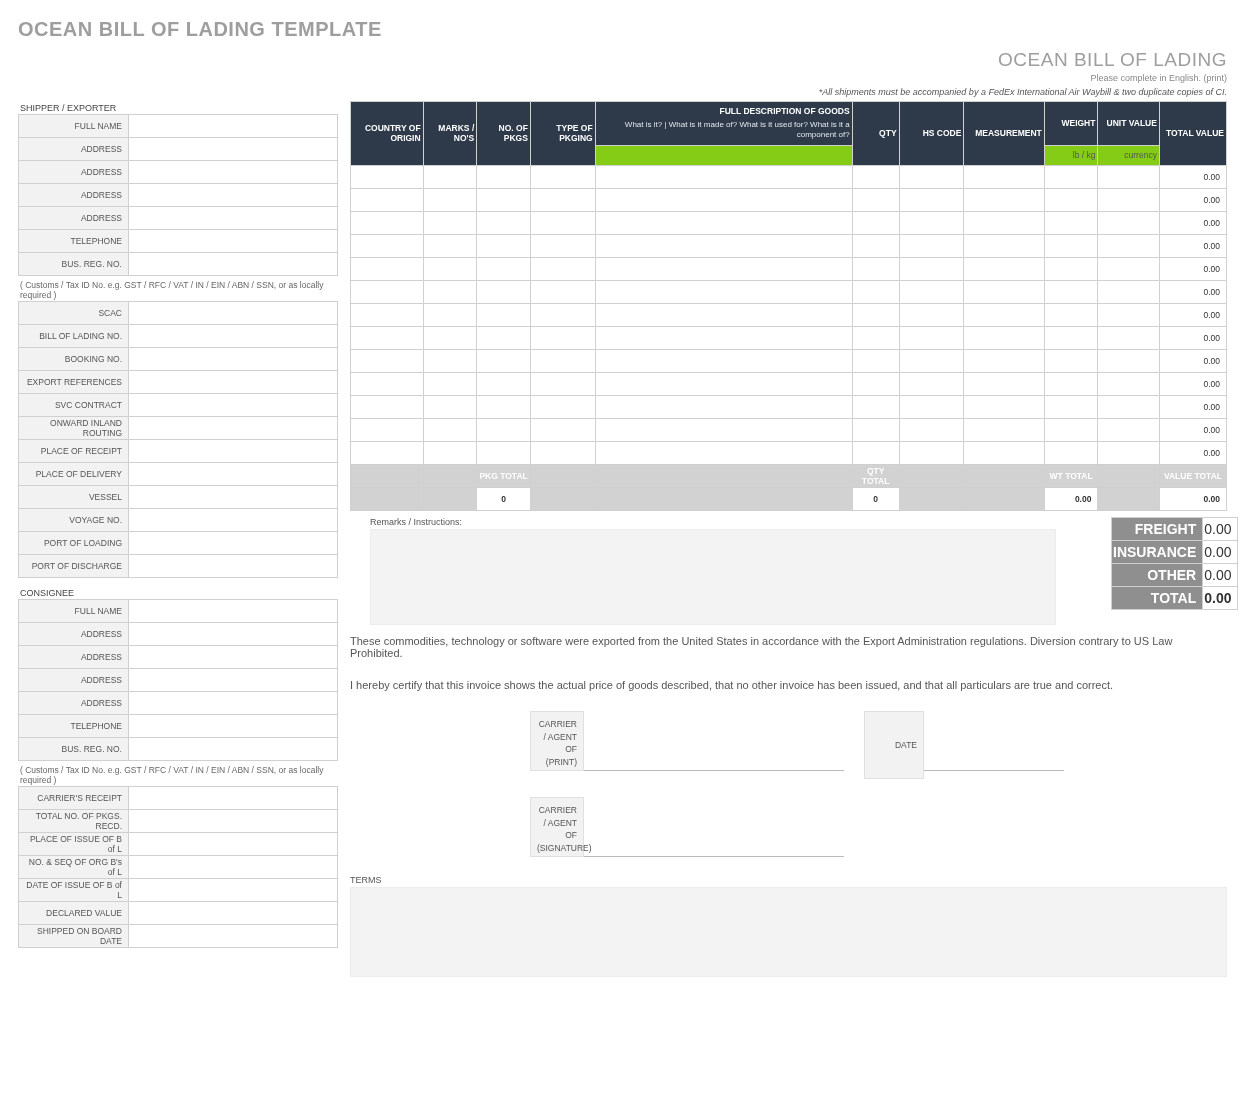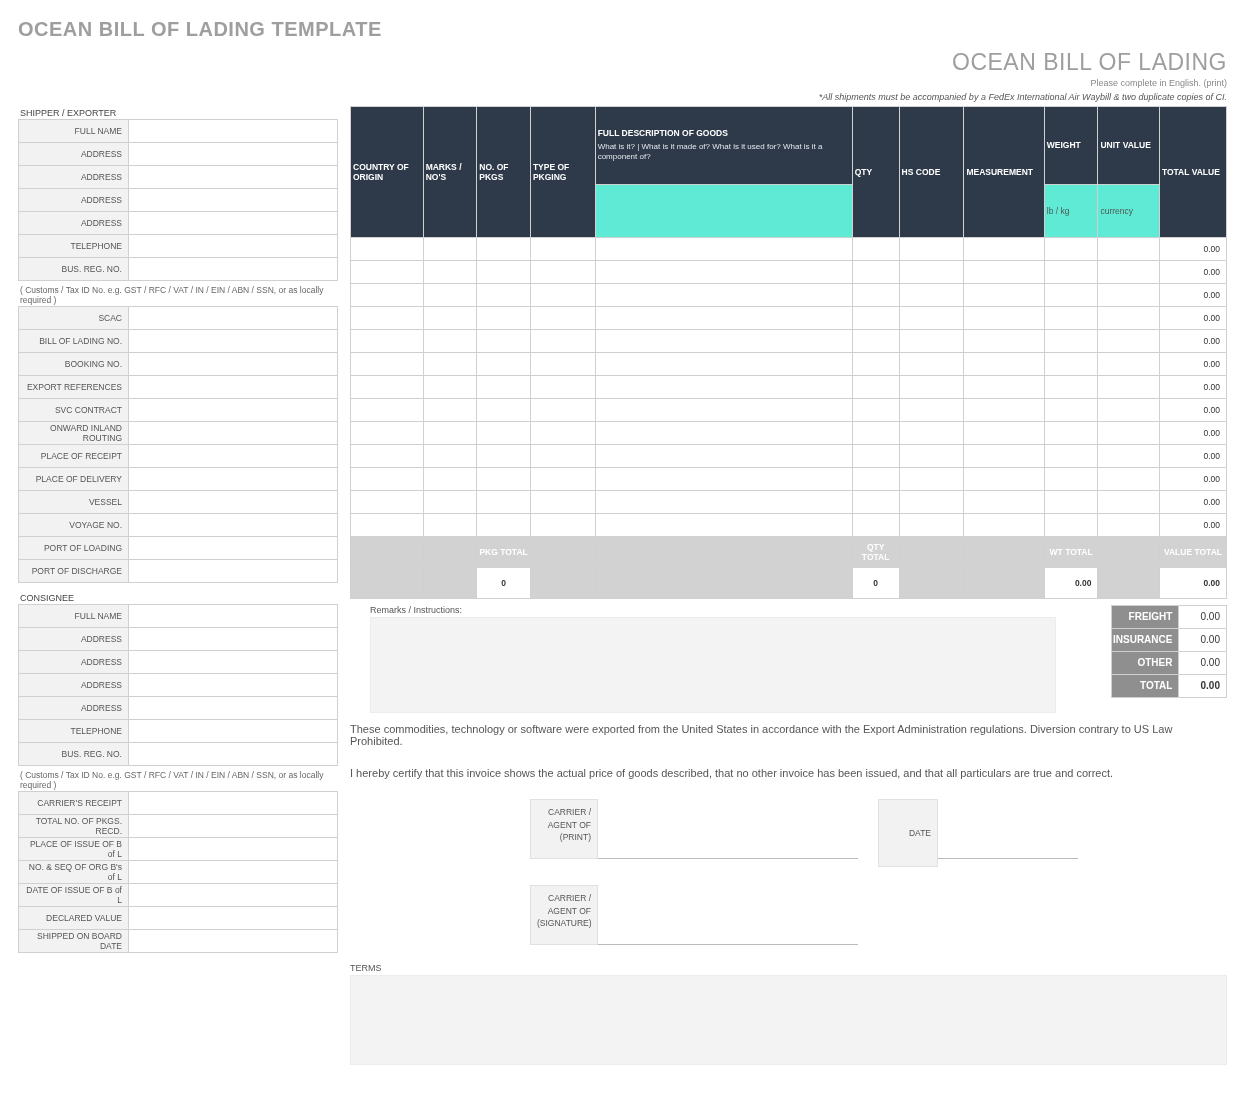--- a/index.html
+++ b/index.html
@@ -17,21 +17,21 @@
     letter-spacing: 0.5px;
     color: #9e9e9e;
     margin: 0 0 8px 0;
     font-weight: 700;
   }
   .doc-head {
     text-align: right;
     margin-bottom: 2px;
   }
   .doc-head .title {
-    font-size: 23px;
+    font-size: 19px;
     letter-spacing: 0.5px;
     color: #9e9e9e;
     font-weight: 400;
   }
   .doc-head .sub {
     font-size: 9px;
     color: #888;
     margin-top: 2px;
   }
   .doc-head .note {
@@ -86,44 +86,44 @@
     table-layout: fixed;
   }
   table.goods th, table.goods td {
     border: 1px solid #d0d0d0;
     font-size: 8.5px;
   }
   table.goods thead th {
     background: #2e3a4a;
     color: #fff;
     font-weight: 700;
-    text-align: left;
-    padding: 21px 2px;
+    text-align: right;
+    padding: 4px 2px;
     vertical-align: middle;
     height: 22px;
   }
   table.goods thead th.sub {
-    background: #5eead4;
+    background: #84cc16;
     color: #555;
     font-weight: 400;
     border-top: 1px solid #d0d0d0;
     height: 20px;
   }
   .goods-desc-sub { display:block; font-weight:400; font-size:8px; color:#e2e6ec; line-height:1.3; padding-top:4px;}
   table.goods tbody td {
     height: 23px;
     background: #fff;
     text-align: center;
   }
   table.goods tbody td.total-val {
     text-align: right;
     padding-right: 6px;
   }
   table.goods tfoot td {
-    height: 31px;
+    height: 23px;
     background: #d2d2d2;
     color: #fff;
     font-weight: 700;
     text-align: center;
     font-size: 8.5px;
   }
   table.goods tfoot td.out {
     background: #fff;
     color: #333;
     font-weight: 700;
@@ -138,21 +138,21 @@
   table.goods .c-meas   { width: 72px; }
   table.goods .c-wt     { width: 48px; }
   table.goods .c-unit   { width: 55px; }
   table.goods .c-totval { width: 60px; }
 
   
   .below-wrap { display:flex; align-items:flex-start; margin-top:6px;padding-left:20px; }
   .remarks-col { flex:1; margin-right:0; }
   .charges-col { width: 116px; flex:0 0 116px; }
   table.charges { width:100%; border-collapse:collapse; }
-  table.charges td { border:1px solid #d0d0d0; height:23px; font-size:10px; }
+  table.charges td { border:1px solid #d0d0d0; height:23px; font-size:14px; }
   table.charges td.k { background:#8f8f8f; color:#fff; text-align:right; padding-right:6px; width:58px; font-weight:700;}
   table.charges td.v { text-align:right; padding-right:6px; }
   table.charges tr.grand td.v { font-weight:700; }
 
   .remarks-label { font-size:9px; color:#555; margin-bottom:2px; }
   .bigbox {
     border:1px solid #ececec;
     background:#f3f3f3;
     width: 686px;
     height: 96px;
@@ -163,21 +163,21 @@
     margin-top:2px;
   }
   .legal {
     font-size:11px;
     color:#555;
     margin: 10px 0 20px 0;
   }
 
   .sig-row { display:flex; margin: 6px 0 18px 0; }
   .sig-label {
-    width:68px;
+    width:54px;
     background:#f2f2f2;
     border:1px solid #e0e0e0;
     text-align:right;
     padding:6px;
     font-size:8.5px;
     color:#555;
     line-height:1.5;
     height:60px;
   }
   .sig-field {

